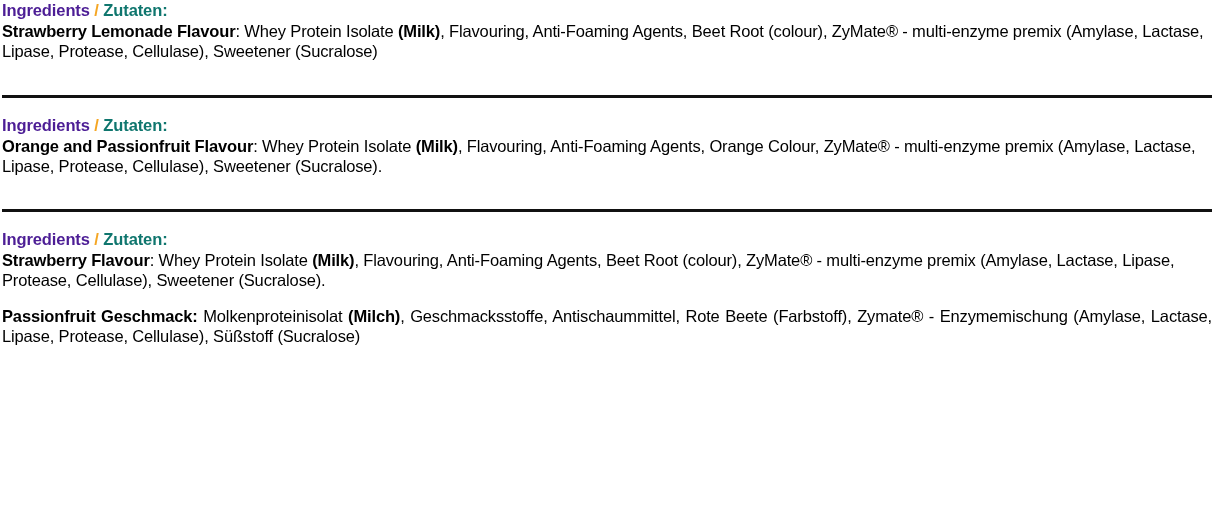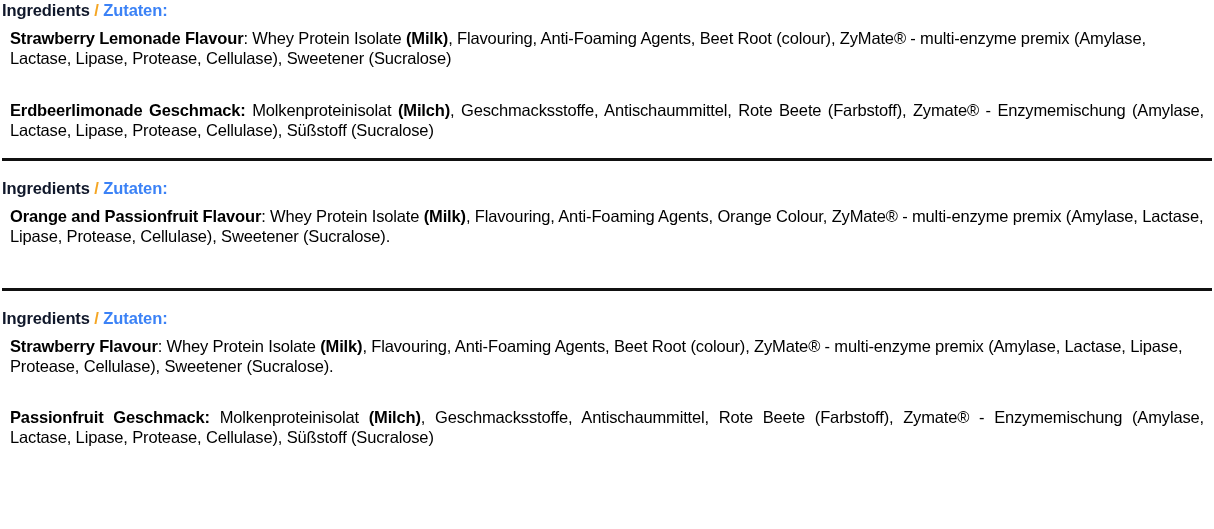--- a/index.html
+++ b/index.html
@@ -23,32 +23,32 @@
     padding-top: 4px;
   }
   .heading {
     font-size: 16.5px;
     font-weight: bold;
     line-height: 1.15;
     margin: 0 0 1px 0;
     letter-spacing: -0.1px;
   }
   .heading .ing {
-    color: #0f172a;
+    color: #4c1d95;
   }
   .heading .sep {
     color: #f5a623;
   }
   .heading .zut {
-    color: #3b82f6;
+    color: #0f766e;
   }
   .para {
     font-size: 16.5px;
     line-height: 1.23;
-    margin: 8px;
+    margin: 0;
     text-align: justify;
     text-justify: inter-word;
     letter-spacing: -0.15px;
   }
   .para.en {
     text-align: left;
   }
   .para.de {
     text-align: justify;
   }
@@ -73,23 +73,20 @@
 <div class="page">
 
   <div class="section sect1">
     <p class="heading">
       <span class="ing">Ingredients</span><span class="sep"> / </span><span class="zut">Zutaten:</span>
     </p>
     <p class="para en">
       <b>Strawberry Lemonade Flavour</b><span>: Whey Protein Isolate </span><b>(Milk)</b><span>, Flavouring, Anti-Foaming Agents,  Beet Root (colour), ZyMate® - multi-enzyme premix (Amylase, Lactase, Lipase, Protease,  Cellulase), Sweetener (Sucralose)</span>
     </p>
     <div class="gap"></div>
-    <p class="para de">
-      <b>Erdbeerlimonade  Geschmack:</b><span> Molkenproteinisolat </span><b>(Milch)</b><span>, Geschmacksstoffe, Antischaummittel, Rote Beete (Farbstoff), Zymate® - Enzymemischung (Amylase, Lactase, Lipase, Protease,  Cellulase), Süßstoff (Sucralose)</span>
-    </p>
   </div>
 
   <hr class="rule">
 
   <div class="section sect2">
     <p class="heading">
       <span class="ing">Ingredients</span><span class="sep"> / </span><span class="zut">Zutaten:</span>
     </p>
     <p class="para en">
       <b>Orange and Passionfruit Flavour</b><span>: Whey Protein Isolate </span><b>(Milk)</b><span>, Flavouring,  Anti-Foaming Agents, Orange Colour, ZyMate® - multi-enzyme premix (Amylase, Lactase, Lipase, Protease, Cellulase),   Sweetener (Sucralose).</span>

